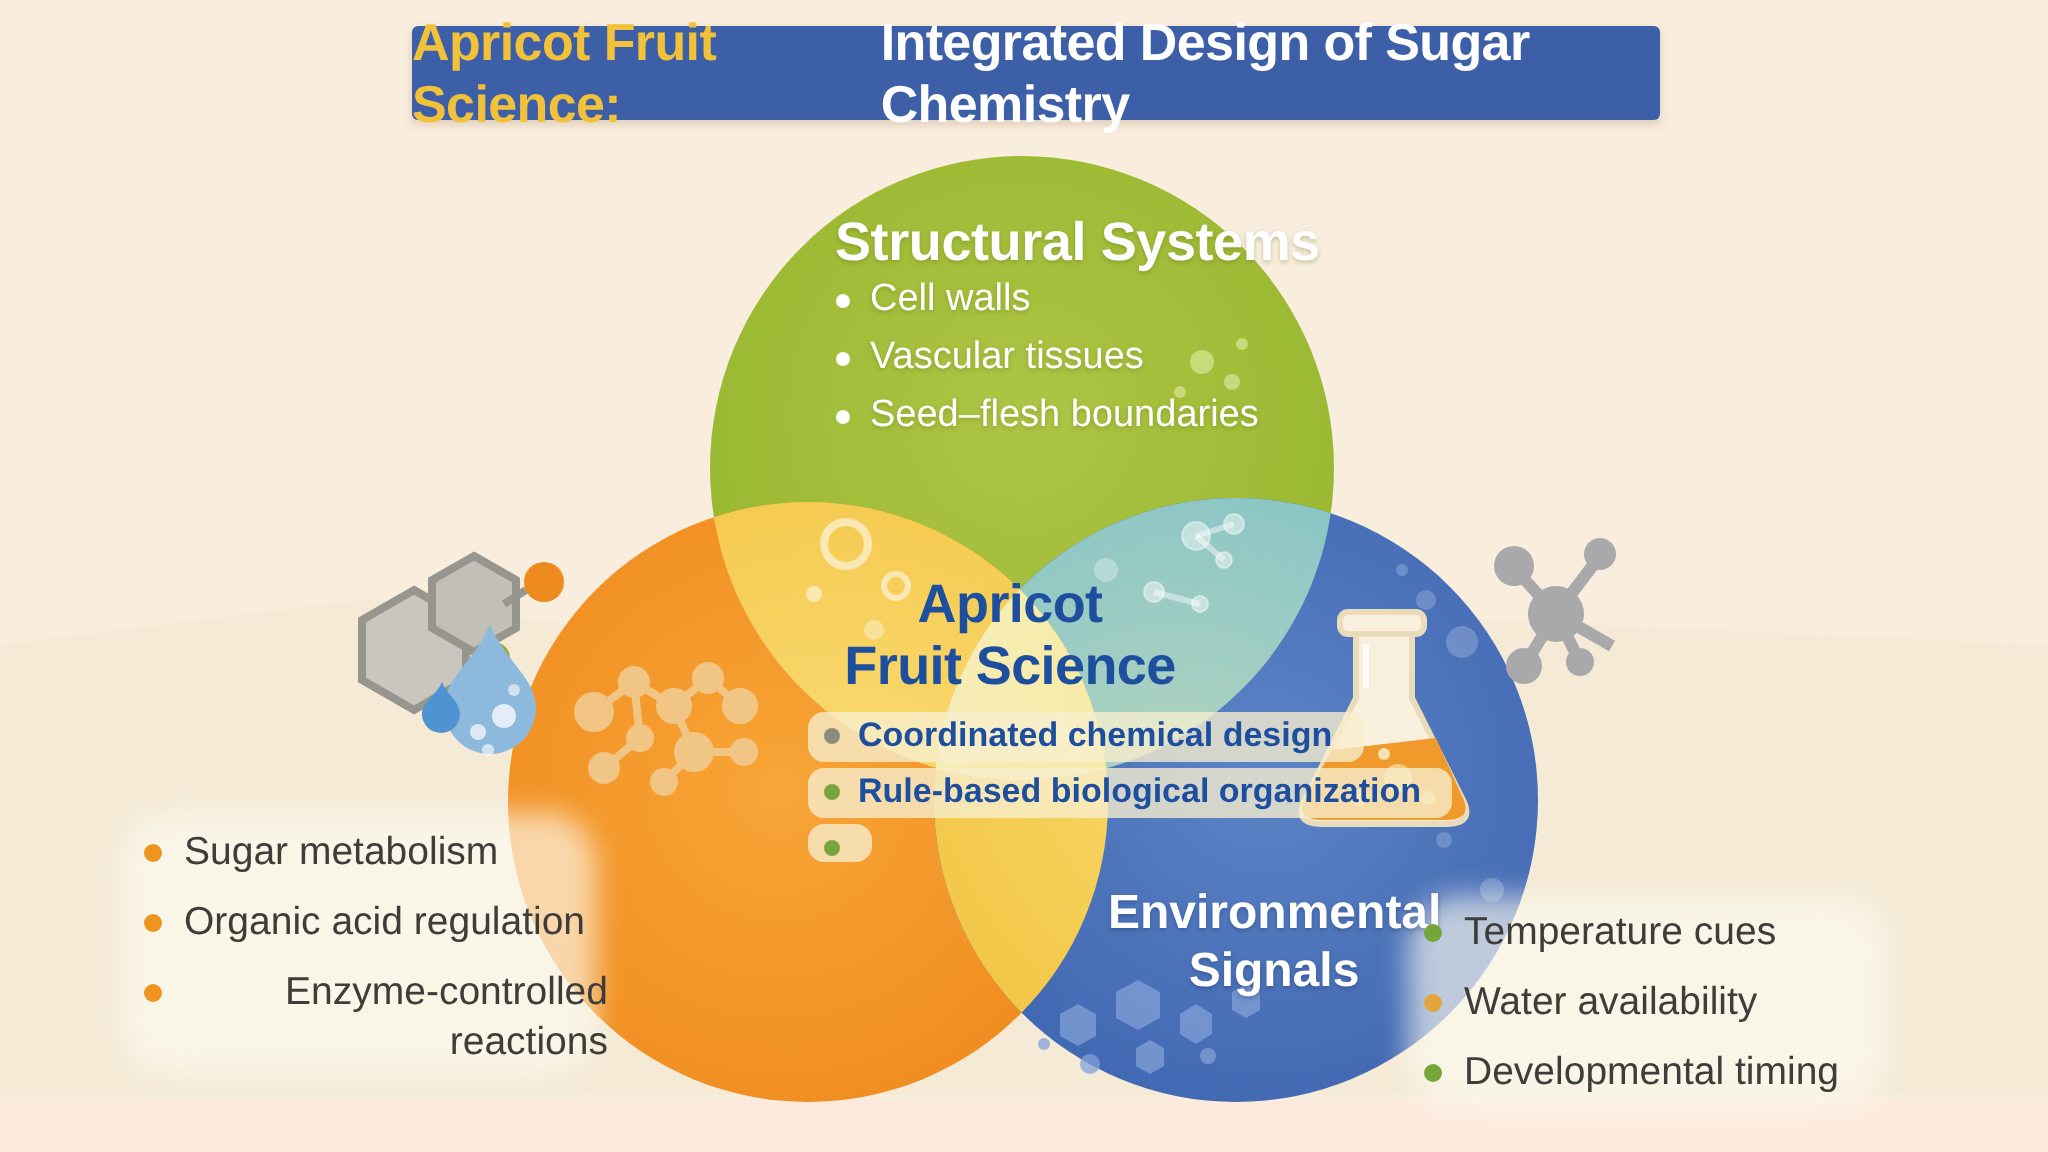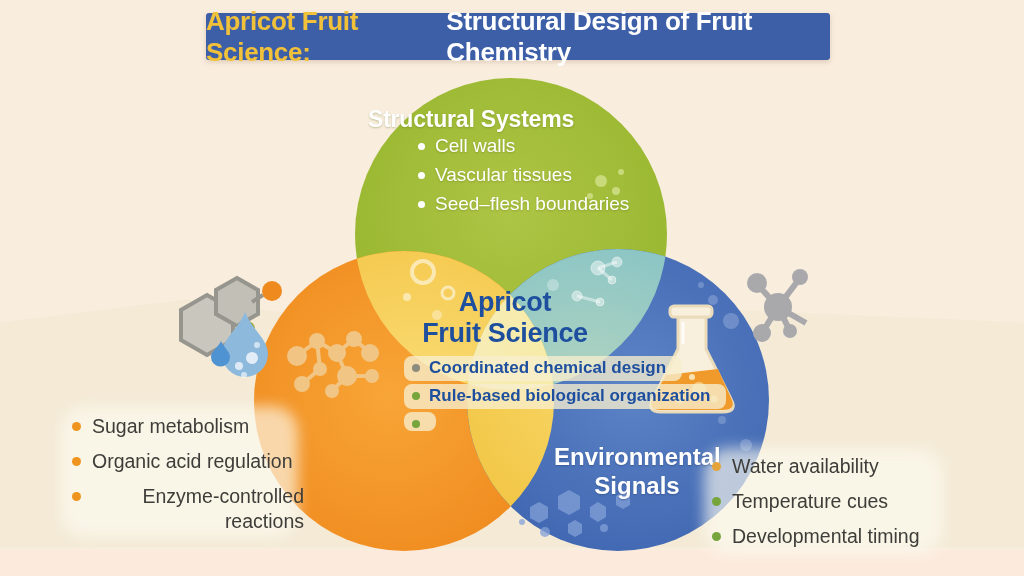--- a/index.html
+++ b/index.html
@@ -14,21 +14,21 @@
   
   .title-bar{position:absolute;left:206px;top:13px;width:624px;height:47px;background:#3d5fa8;
     border-radius:3px;display:flex;align-items:center;justify-content:center;
     font-size:26px;font-weight:bold;letter-spacing:-0.3px;box-shadow:0 2px 5px rgba(170,140,110,0.35);}
   .title-accent{color:#f2c13a;}
   .title-rest{color:#ffffff;margin-left:9px;}
 
   
   .structural-block{position:absolute;left:368px;top:106px;width:292px;color:#ffffff;
     text-shadow:0 1px 2px rgba(90,110,20,0.35);}
-  .structural-block h2{margin:0;font-size:23px;font-weight:bold;text-align:left;letter-spacing:-0.2px;}
+  .structural-block h2{margin:0;font-size:27px;font-weight:bold;text-align:right;letter-spacing:-0.2px;}
   .structural-items{margin-top:3px;padding-left:50px;}
   .s-item{display:flex;gap:10px;font-size:19px;margin-bottom:9px;line-height:20px;}
   .s-item .dot{width:7px;height:7px;border-radius:50%;background:#ffffff;margin-top:7px;flex:none;}
 
   
   .center-title{position:absolute;left:395px;top:287px;width:220px;text-align:center;
     color:#1d4f9e;font-size:27px;font-weight:bold;line-height:31px;letter-spacing:-0.3px;}
   .center-items{position:absolute;left:404px;top:356px;color:#1d4f9e;}
   .c-item{display:flex;gap:9px;align-items:flex-start;width:fit-content;
     background:rgba(247,238,206,0.78);border-radius:8px;padding:2px 16px 3px 8px;margin-bottom:3px;
@@ -231,21 +231,21 @@
       <rect x="670" y="306" width="42" height="11" rx="4" fill="#f8efdc" stroke="#eadcbb" stroke-width="3"></rect>
       <line x1="683" y1="322" x2="683" y2="344" stroke="rgba(255,255,255,0.8)" stroke-width="3"></line>
     </g>
   </svg>
 
   <div class="blob blob-left"></div>
   <div class="blob blob-right"></div>
 
   <div class="title-bar">
     <span class="title-accent">Apricot Fruit Science:</span>
-    <span class="title-rest">Structural Design of Fruit Chemistry</span>
+    <span class="title-rest">Integrated Design of Sugar Chemistry</span>
   </div>
 
   <div class="structural-block">
     <h2>Structural Systems</h2>
     <div class="structural-items">
       <div class="s-item">
         <span class="dot"></span>
         <span>Cell walls</span>
       </div>
       <div class="s-item">
@@ -294,26 +294,26 @@
       <span>Organic acid regulation</span>
     </div>
     <div class="f-item">
       <span class="dot dot-orange"></span>
       <span>Enzyme-controlled reactions</span>
     </div>
   </div>
 
   <div class="side-list right-list">
     <div class="f-item">
+      <span class="dot dot-green"></span>
+      <span>Temperature cues</span>
+    </div>
+    <div class="f-item">
       <span class="dot dot-amber"></span>
       <span>Water availability</span>
     </div>
     <div class="f-item">
       <span class="dot dot-green"></span>
-      <span>Temperature cues</span>
-    </div>
-    <div class="f-item">
-      <span class="dot dot-green"></span>
       <span>Developmental timing</span>
     </div>
   </div>
 
 </div>
 
 </body></html>

